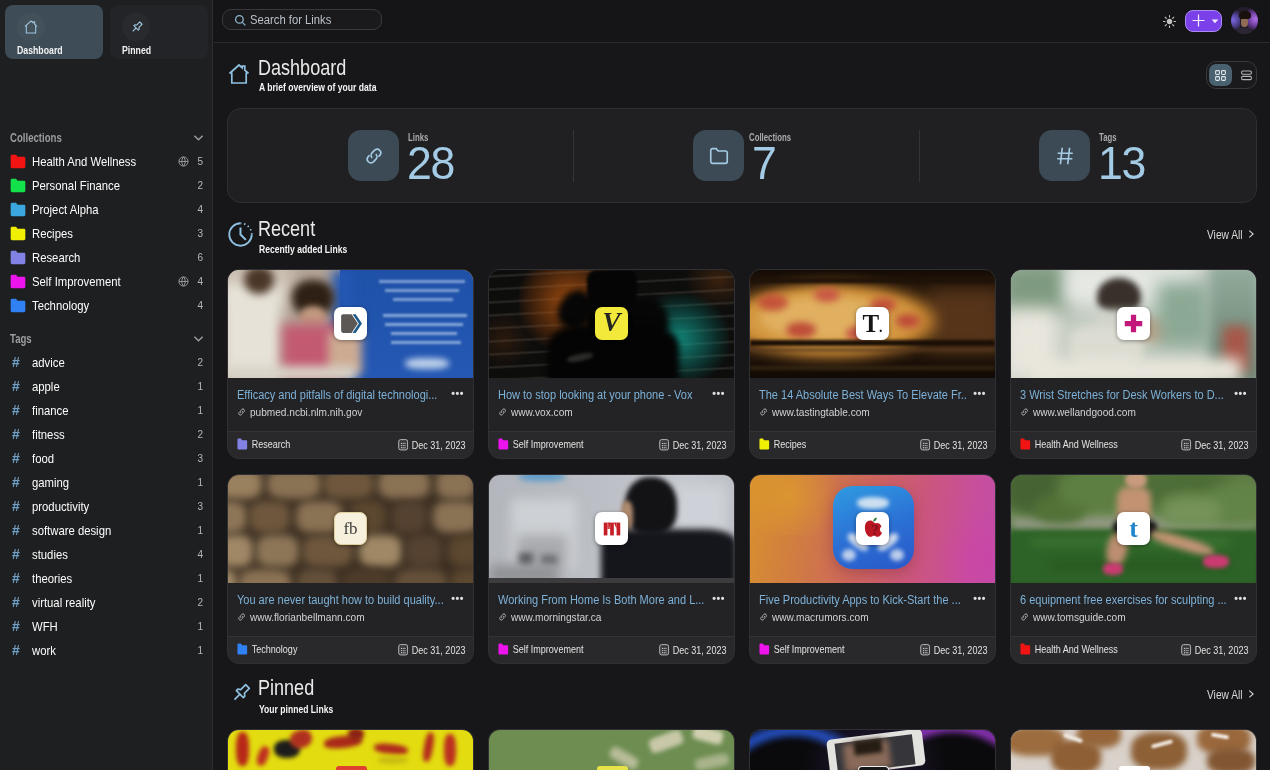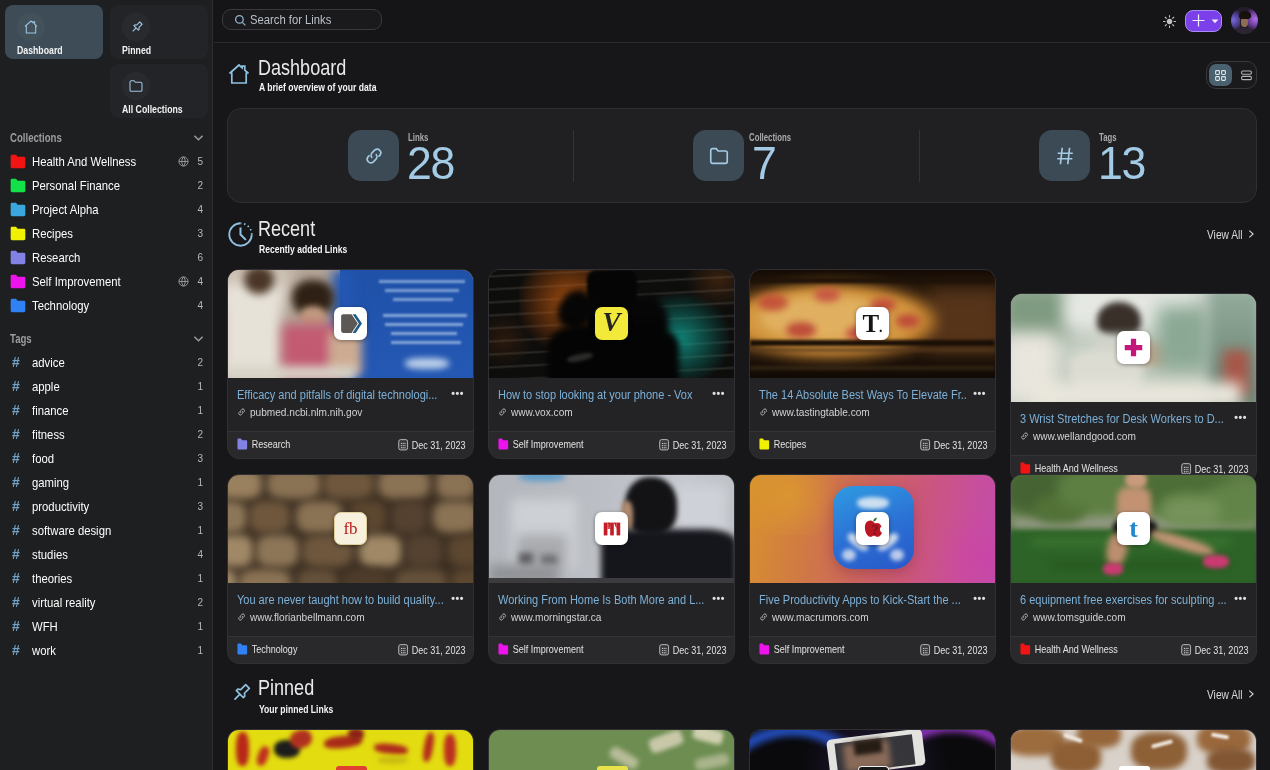--- a/index.html
+++ b/index.html
@@ -71,28 +71,20 @@
     <div class="sbtn" style="left:110px;top:5px;">
       <span class="ic">
           <svg width="17" height="17" viewBox="0 0 24 24" fill="none" stroke="#9ec5e0" stroke-width="1.6">
             <g transform="rotate(45 12 12)">
               <path d="M9.7 3.2 h4.6 v6.2 l2.1 1.6 v1.8 H7.6 v-1.8 l2.1-1.6 Z" stroke-linejoin="round"></path>
               <path d="M12 13 V19.6"></path>
             </g>
           </svg>
         </span>
       <span class="lb">Pinned</span>
-    </div>
-    <div class="sbtn" style="left:110px;top:64px;">
-      <span class="ic">
-          <svg width="16" height="16" viewBox="0 0 24 24" fill="none" stroke="#9ec5e0" stroke-width="1.6">
-            <path d="M3 6 a2 2 0 0 1 2-2 h4 l2 2.5 h8 a2 2 0 0 1 2 2 V18 a2 2 0 0 1 -2 2 H5 a2 2 0 0 1 -2-2 Z"></path>
-          </svg>
-        </span>
-      <span class="lb">All Collections</span>
     </div>
 
     <span class="shead" style="top:131px;">Collections</span>
     <svg style="position:absolute;right:8px;top:134px;" width="11" height="8" viewBox="0 0 12 8" fill="none" stroke="#9b9da0" stroke-width="1.6">
         <path d="M1.5 1.5 L6 6 L10.5 1.5"></path>
       </svg>
 
     <div class="crow" style="top:150px;">
         <svg class="fold" width="16" height="15" viewBox="0 0 24 22">
           <path fill="#f21313" d="M1 3 a2 2 0 0 1 2-2 h6 l2.4 3 H21 a2 2 0 0 1 2 2 V19 a2 2 0 0 1 -2 2 H3 a2 2 0 0 1 -2-2 Z"></path>
@@ -454,21 +446,21 @@
                 <circle cx="12" cy="14" r="1.2"></circle>
                 <circle cx="16" cy="14" r="1.2"></circle>
                 <circle cx="8" cy="18" r="1.2"></circle>
                 <circle cx="12" cy="18" r="1.2"></circle>
                 <circle cx="16" cy="18" r="1.2"></circle>
               </g>
             </svg>Dec 31, 2023</span>
     </div>
   </div>
 
-  <div class="card" style="left:1010px;top:269px;margin-top:24px;">
+  <div class="card" style="left:1010px;top:269px;">
     <div class="cimg">
       <div style="position:absolute;inset:0;background:linear-gradient(170deg,#d2d6d0 0%,#c6cec4 45%,#b4c2b2 100%);"></div>
       <div style="position:absolute;left:-12px;top:-10px;width:70px;height:54px;background:#7e9a80;filter:blur(10px);"></div>
       <div style="position:absolute;left:-8px;top:40px;width:54px;height:70px;background:#e9e6dd;filter:blur(9px);"></div>
       <div style="position:absolute;left:54px;top:-8px;width:130px;height:42px;background:#e5e8e3;filter:blur(8px);"></div>
       <div style="position:absolute;left:86px;top:8px;width:44px;height:36px;background:#39302a;border-radius:50% 50% 42% 42%;filter:blur(3px);"></div>
       <div style="position:absolute;left:82px;top:40px;width:54px;height:36px;background:#cfd3c9;filter:blur(4px);"></div>
       <div style="position:absolute;left:58px;top:56px;width:74px;height:42px;background:#dcdcd2;border-radius:30%;filter:blur(5px);"></div>
       <div style="position:absolute;left:128px;top:48px;width:30px;height:24px;background:#c5a58c;border-radius:45%;filter:blur(4px);"></div>
       <div style="position:absolute;left:146px;top:12px;width:52px;height:64px;background:#8aa894;filter:blur(9px);"></div>
@@ -527,21 +519,21 @@
       <div style="position:absolute;left:131px;top:60px;width:43px;height:32px;background:#a08866;border-radius:34%;filter:blur(4px);"></div>
       <div style="position:absolute;left:177px;top:60px;width:37px;height:32px;background:#554231;border-radius:34%;filter:blur(4px);"></div>
       <div style="position:absolute;left:220px;top:60px;width:54px;height:32px;background:#5c4730;border-radius:34%;filter:blur(4px);"></div>
       <div style="position:absolute;left:-28px;top:94px;width:37px;height:28px;background:#a08866;border-radius:34%;filter:blur(4px);"></div>
       <div style="position:absolute;left:11px;top:94px;width:52px;height:28px;background:#8a7254;border-radius:34%;filter:blur(4px);"></div>
       <div style="position:absolute;left:69px;top:94px;width:40px;height:28px;background:#64503a;border-radius:34%;filter:blur(4px);"></div>
       <div style="position:absolute;left:115px;top:94px;width:47px;height:28px;background:#4e3c2a;border-radius:34%;filter:blur(4px);"></div>
       <div style="position:absolute;left:167px;top:94px;width:52px;height:28px;background:#64503a;border-radius:34%;filter:blur(4px);"></div>
       <div style="position:absolute;left:223px;top:94px;width:43px;height:28px;background:#5c4730;border-radius:34%;filter:blur(4px);"></div>
       <div class="clogo" style="background:#f7f0dc;border:1px solid #e0cf9a;">
-            <span style="font-family:'Liberation Serif',serif;font-size:17px;color:#b91c1c;">fb</span>
+            <span style="font-family:'Liberation Serif',serif;font-size:17px;color:#404040;">fb</span>
           </div>
     </div>
     <span class="ctitle">You are never taught how to build quality...</span>
         <span class="cdots">•••</span>
     <span class="curl"><svg width="10" height="10" viewBox="0 0 24 24" fill="none" stroke="#c0c0c0" stroke-width="2.2">
             <path d="M10 14 a4 4 0 0 1 0-5.6 l3-3 a4 4 0 0 1 5.6 5.6 l-1.8 1.8 M14 10 a4 4 0 0 1 0 5.6 l-3 3 a4 4 0 0 1 -5.6-5.6 l1.8-1.8"></path>
           </svg>www.florianbellmann.com</span>
     <div class="cfoot">
       <span class="cfold"><svg width="13" height="12" viewBox="0 0 24 22">
               <path fill="#2f81f4" d="M1 3 a2 2 0 0 1 2-2 h6 l2.4 3 H21 a2 2 0 0 1 2 2 V19 a2 2 0 0 1 -2 2 H3 a2 2 0 0 1 -2-2 Z"></path>

